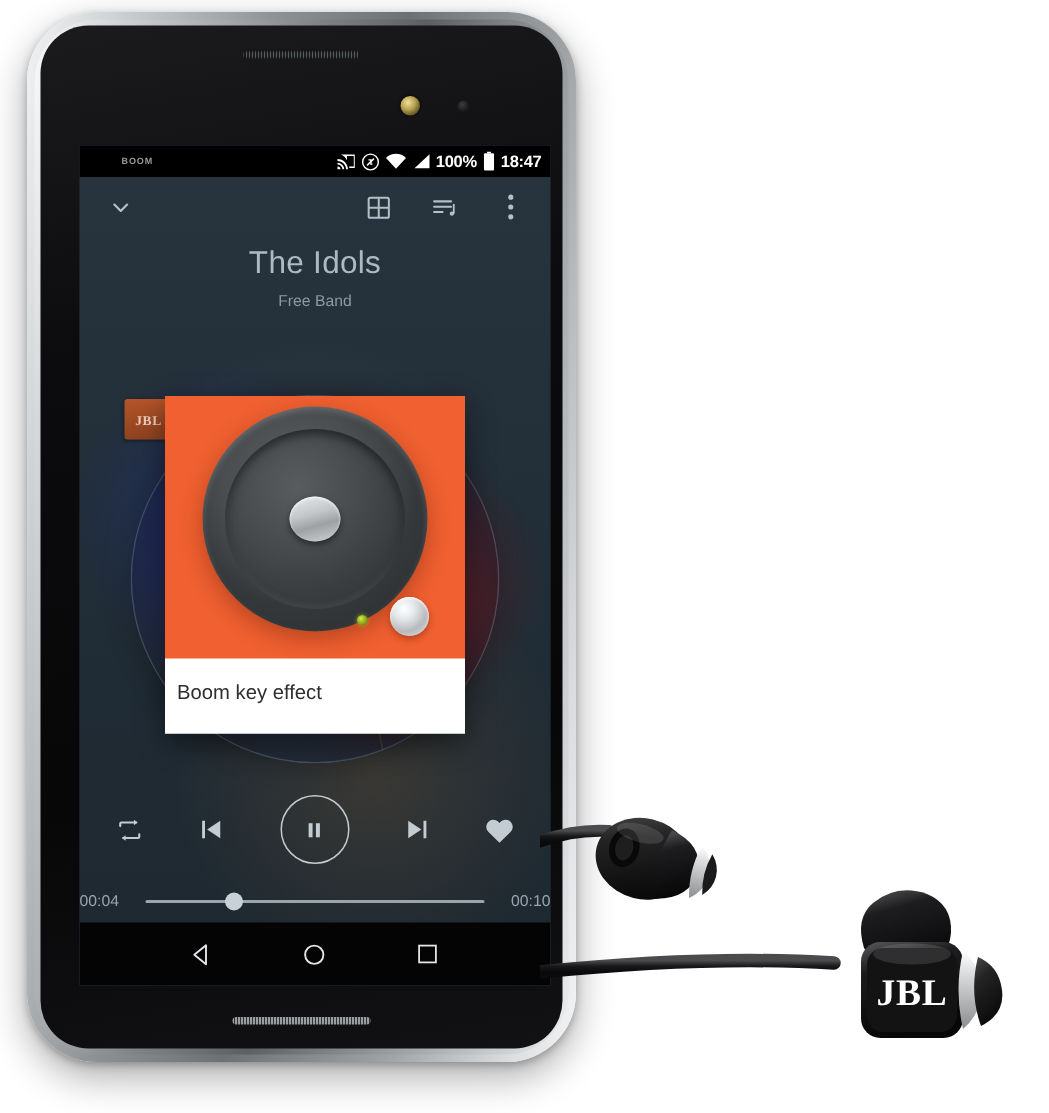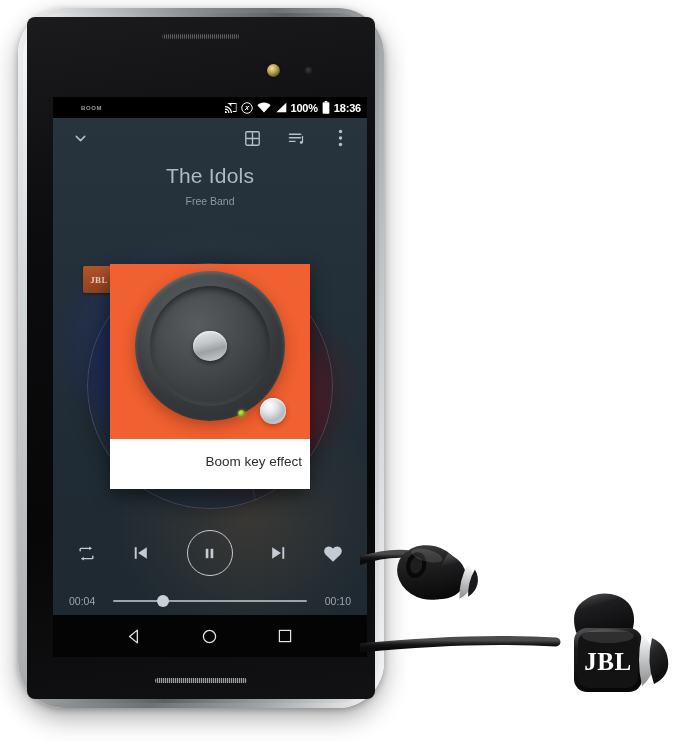--- a/index.html
+++ b/index.html
@@ -30,21 +30,21 @@
     position: absolute;
     left: 5px; top: 5px;
     width: 356px; height: 690px;
     border-radius: 42px;
     background: linear-gradient(100deg,#fbfbfc 0%,#d6d9db 10%,#7e8285 40%,#5c6063 55%,#a8acaf 80%,#eceef0 100%);
   }
   #phone-front {
     position: absolute;
     left: 9px; top: 9px;
     width: 348px; height: 682px;
-    border-radius: 8px;
+    border-radius: 32px;
     background: linear-gradient(170deg,#1b1b1d 0%,#0c0c0e 30%,#070708 70%,#121214 100%);
   }
 
   
   #earpiece {
     position: absolute;
     left: 50%;
     transform: translateX(-50%);
     top: 17px;
     width: 78px; height: 5px;
@@ -295,21 +295,21 @@
     position: absolute;
     left: 150px;
     top: 134px;
     width: 26px; height: 26px;
     border-radius: 50%;
     background: radial-gradient(circle at 36% 30%, #ffffff 0%, #e3e6e8 30%, #b7babd 62%, #dfe2e4 100%);
     box-shadow: 0 2px 5px rgba(90,25,0,0.42), inset 0 1px 2px rgba(255,255,255,0.9);
   }
   #boom-popup-text {
     padding: 15px 8px 20px 8px;
-    text-align: right;
+    text-align: left;
     background: #ffffff;
   }
   #boom-title {
     color: #2e2e2e;
     font-size: 13.5px;
   }
   #boom-status {
     color: #e2703c;
     font-size: 13px;
     margin-top: 9px;
@@ -342,21 +342,21 @@
     justify-content: center;
   }
 
   
   #seek-row {
     position: absolute;
     left: 0; right: 0;
     top: 477px;
     display: flex;
     align-items: center;
-    padding: 0 16px;
+    padding: 0 0;
     box-sizing: border-box;
     gap: 10px;
   }
   .seek-time {
     color: #9aa6ad;
     font-size: 10.5px;
     min-width: 34px;
   }
   #seek-track {
     position: relative;
@@ -440,21 +440,21 @@
                 <path d="M17 1v14H2L17 1z" fill="#fff"></path>
               </svg>
           </span>
           <span class="status-text">100%</span>
           <span>
             <svg width="8" height="13" viewBox="0 0 10 17">
                 <rect x="3.3" y="0" width="3.4" height="1.6" fill="#fff"></rect>
                 <rect x="0.6" y="1.6" width="8.8" height="15" rx="1" fill="#fff"></rect>
               </svg>
           </span>
-          <span class="status-text">18:36</span>
+          <span class="status-text">18:47</span>
         </div>
       </div>
 
       <div id="app-body">
         <div id="art-backdrop"></div>
         <div id="album-disc"></div>
         <div id="album-disc-strings">
             <i></i>
           </div>
 

